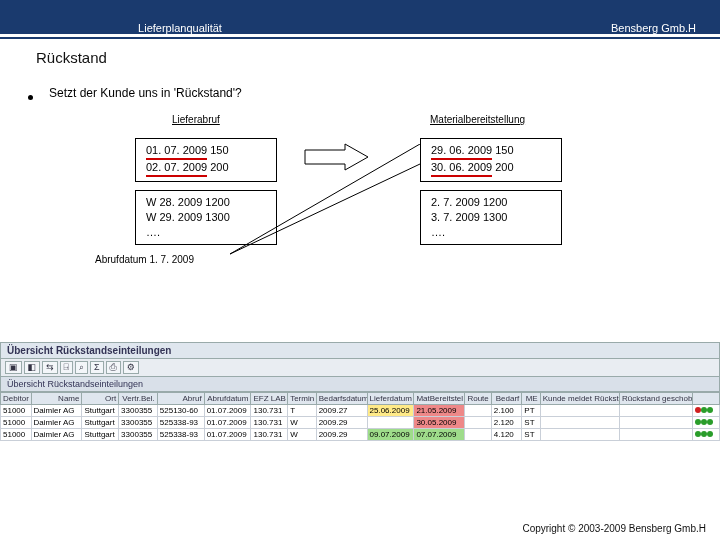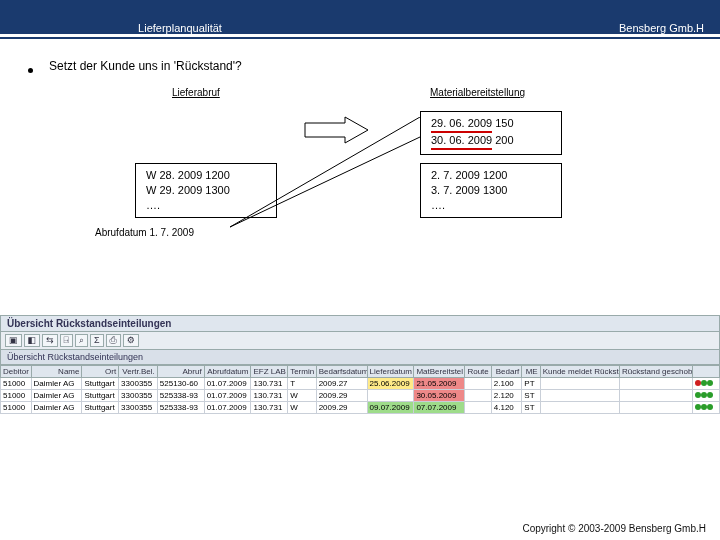--- a/index.html
+++ b/index.html
@@ -1,19 +1,19 @@
 <!DOCTYPE html>
 <html><head>
 <meta charset="utf-8">
 <style>
   html,body{margin:0;padding:0;font-family:Verdana,Arial,sans-serif;background:#fff;color:#000}
   .page{width:720px;height:540px;position:relative;overflow:hidden}
   .topbar{height:34px;background:#1a3a6e;display:flex;align-items:flex-end;color:#fff;font-size:11px}
   .topbar .left{flex:0 0 360px;text-align:center}
-  .topbar .right{flex:1;text-align:right;padding-right:16px}
+  .topbar .right{flex:1;text-align:right;padding-right:24px}
   .underline{height:2px;background:#1a3a6e;margin-top:3px}
   .title{font-size:15px;color:#111;margin:10px 0 0 36px}
   .bullet-row{display:flex;align-items:flex-end;margin:20px 0 0 28px;font-size:12px}
   .bullet-dot{width:5px;height:5px;background:#000;border-radius:50%;margin-right:16px}
   .diagram{position:relative;height:200px;margin-top:14px}
   .col-heading{position:absolute;top:0;font-size:10px;text-decoration:underline}
   .box{position:absolute;border:1px solid #000;padding:4px 10px;font-size:11px;line-height:1.35;background:#fff}
   .red-under{display:inline-block;border-bottom:2px solid #c00}
   .arrow-svg{position:absolute}
   .abrufdatum{position:absolute;font-size:10px}
@@ -35,30 +35,35 @@
 </head>
 <body>
 <div class="page">
 
 <div class="topbar">
   <div class="left">Lieferplanqualität</div>
   <div class="right">Bensberg Gmb.H</div>
 </div>
 <div class="underline"></div>
 
+<div class="title">Rückstand</div>
 
 <div class="bullet-row">
   <span class="bullet-dot"></span>
   <span>Setzt der Kunde uns in 'Rückstand'?</span>
 </div>
 
 <div class="diagram">
   <div class="col-heading" style="left:172px">Lieferabruf</div>
   <div class="col-heading" style="left:430px">Materialbereitstellung</div>
 
+  <div class="box" style="top:24px;left:135px;width:120px">
+    <div><span class="red-under">01. 07. 2009</span> <span>150</span></div>
+    <div><span class="red-under">02. 07. 2009</span> <span>200</span></div>
+  </div>
   <div class="box" style="top:76px;left:135px;width:120px">
     <div>W 28. 2009 1200</div>
     <div>W 29. 2009 1300</div>
     <div>….</div>
   </div>
 
   <div class="box" style="top:24px;left:420px;width:120px">
     <div><span class="red-under">29. 06. 2009</span> <span>150</span></div>
     <div><span class="red-under">30. 06. 2009</span> <span>200</span></div>
   </div>

